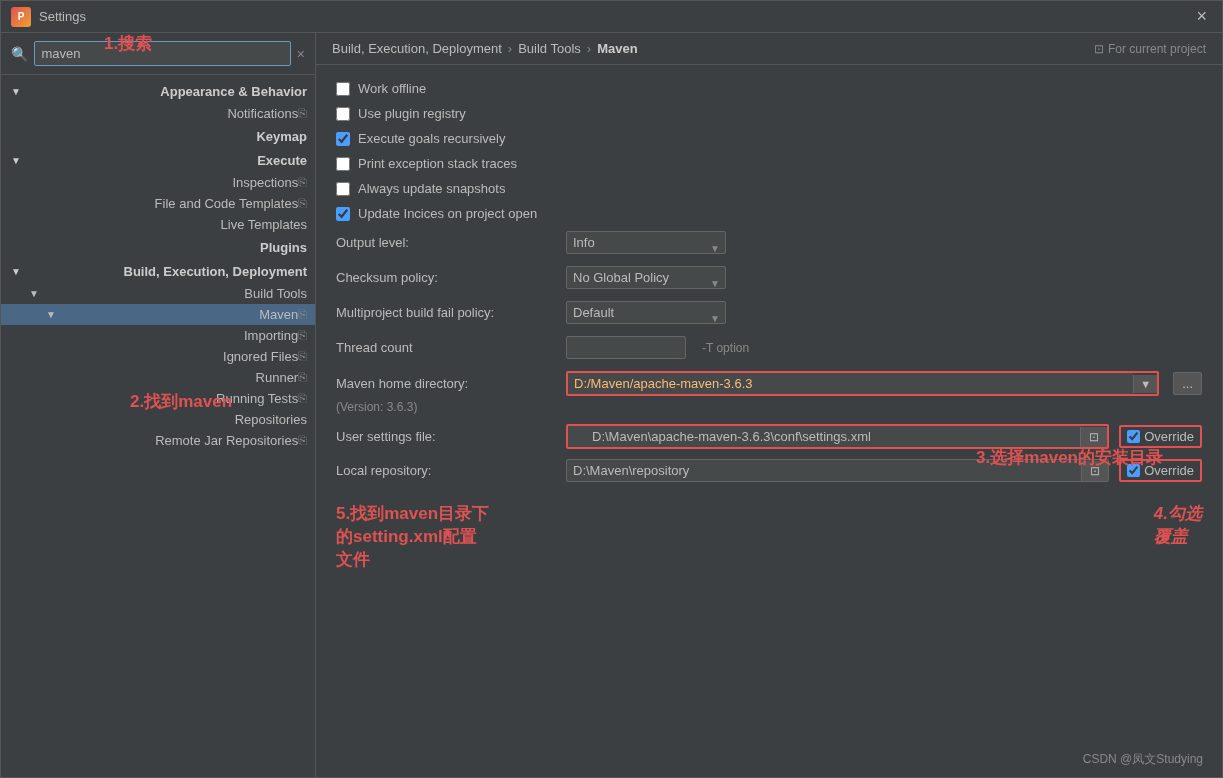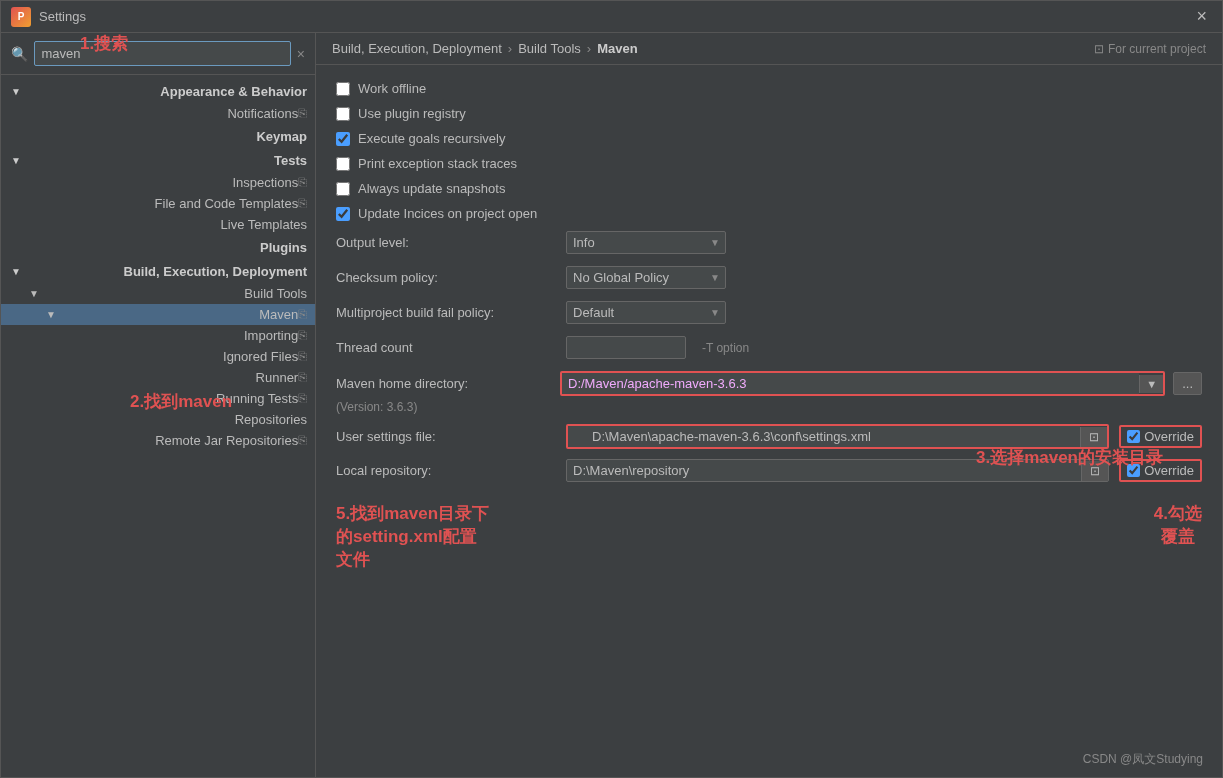--- a/index.html
+++ b/index.html
@@ -210,21 +210,21 @@
       font-size: 13px;
       cursor: pointer;
       appearance: none;
       min-width: 160px;
       position: relative;
       border-radius: 2px;
     }
     .dropdown-wrapper {
       position: relative;
       display: inline-flex;
-      align-items: center;
+      align-items: flex-end;
     }
     .dropdown-arrow {
       position: absolute;
       right: 6px;
       pointer-events: none;
       color: #888;
       font-size: 10px;
     }
     .thread-count-input {
       background: #45494a;
@@ -237,40 +237,40 @@
     }
     .t-option-label {
       color: #888;
       font-size: 12px;
       margin-left: 6px;
     }
     .maven-home-row {
       display: flex;
       align-items: center;
       margin-bottom: 4px;
-      gap: 4px;
+      gap: 10px;
     }
     .maven-home-label {
       width: 220px;
       color: #bbb;
       font-size: 13px;
       flex-shrink: 0;
     }
     .maven-home-input-wrapper {
       flex: 1;
       display: flex;
       align-items: center;
       border: 2px solid #e05252;
       border-radius: 2px;
     }
     .maven-home-input {
       flex: 1;
       background: #45494a;
       border: none;
-      color: #f0abfc;
+      color: #fdba74;
       padding: 3px 6px;
       font-size: 13px;
       outline: none;
     }
     .maven-home-dropdown-btn {
       background: #555;
       border: none;
       border-left: 1px solid #666;
       color: #bbb;
       padding: 3px 6px;
@@ -434,21 +434,21 @@
 
           <div class="tree-section">
             <div class="tree-item">
               <span class="tree-item-label" style="font-weight:bold; color:#ccc;">Keymap</span>
             </div>
           </div>
 
           <div class="tree-section">
             <div class="tree-section-header tree-item">
               <span class="arrow">▼</span>
-              <span class="tree-item-label">Tests</span>
+              <span class="tree-item-label">Execute</span>
             </div>
             <div class="tree-item tree-child">
               <span class="tree-item-label">Inspections</span>
               <span class="page-icon">⎘</span>
             </div>
             <div class="tree-item tree-child">
               <span class="tree-item-label">File and Code Templates</span>
               <span class="page-icon">⎘</span>
             </div>
             <div class="tree-item tree-child">
@@ -623,31 +623,31 @@
               <span class="override-label">Override</span>
             </div>
           </div>
 
           <div style="margin-top: 20px; display: flex; gap: 40px; align-items: flex-start;">
             <div style="max-width: 320px;">
               <span class="ann-step" style="white-space: pre-line; color: #e05252; font-size: 17px; font-weight: bold;">5.找到maven目录下
 的setting.xml配置
 文件</span>
             </div>
-            <div style="margin-left: auto; text-align: center;">
+            <div style="margin-left: auto;  font-style: italic;">
               <span class="ann-step" style="white-space: pre-line; color: #e05252; font-size: 17px; font-weight: bold;">4.勾选
 覆盖</span>
             </div>
           </div>
         </div>
       </div>
     </div>
   </div>
 
-  <div class="annotation-overlay" style="top: 32px; left: 80px;">
+  <div class="annotation-overlay" style="top: 32px; left: 104px;">
     <span class="ann-step">1.搜索</span>
   </div>
   <div class="annotation-overlay" style="top: 390px; left: 130px;">
     <span class="ann-step">2.找到maven</span>
   </div>
   <div class="annotation-overlay" style="top: 430px; right: 60px; margin-top: 16px;">
     <span class="ann-step">3.选择maven的安装目录</span>
   </div>
 
   <div class="csdn-watermark">CSDN @凤文Studying</div>

